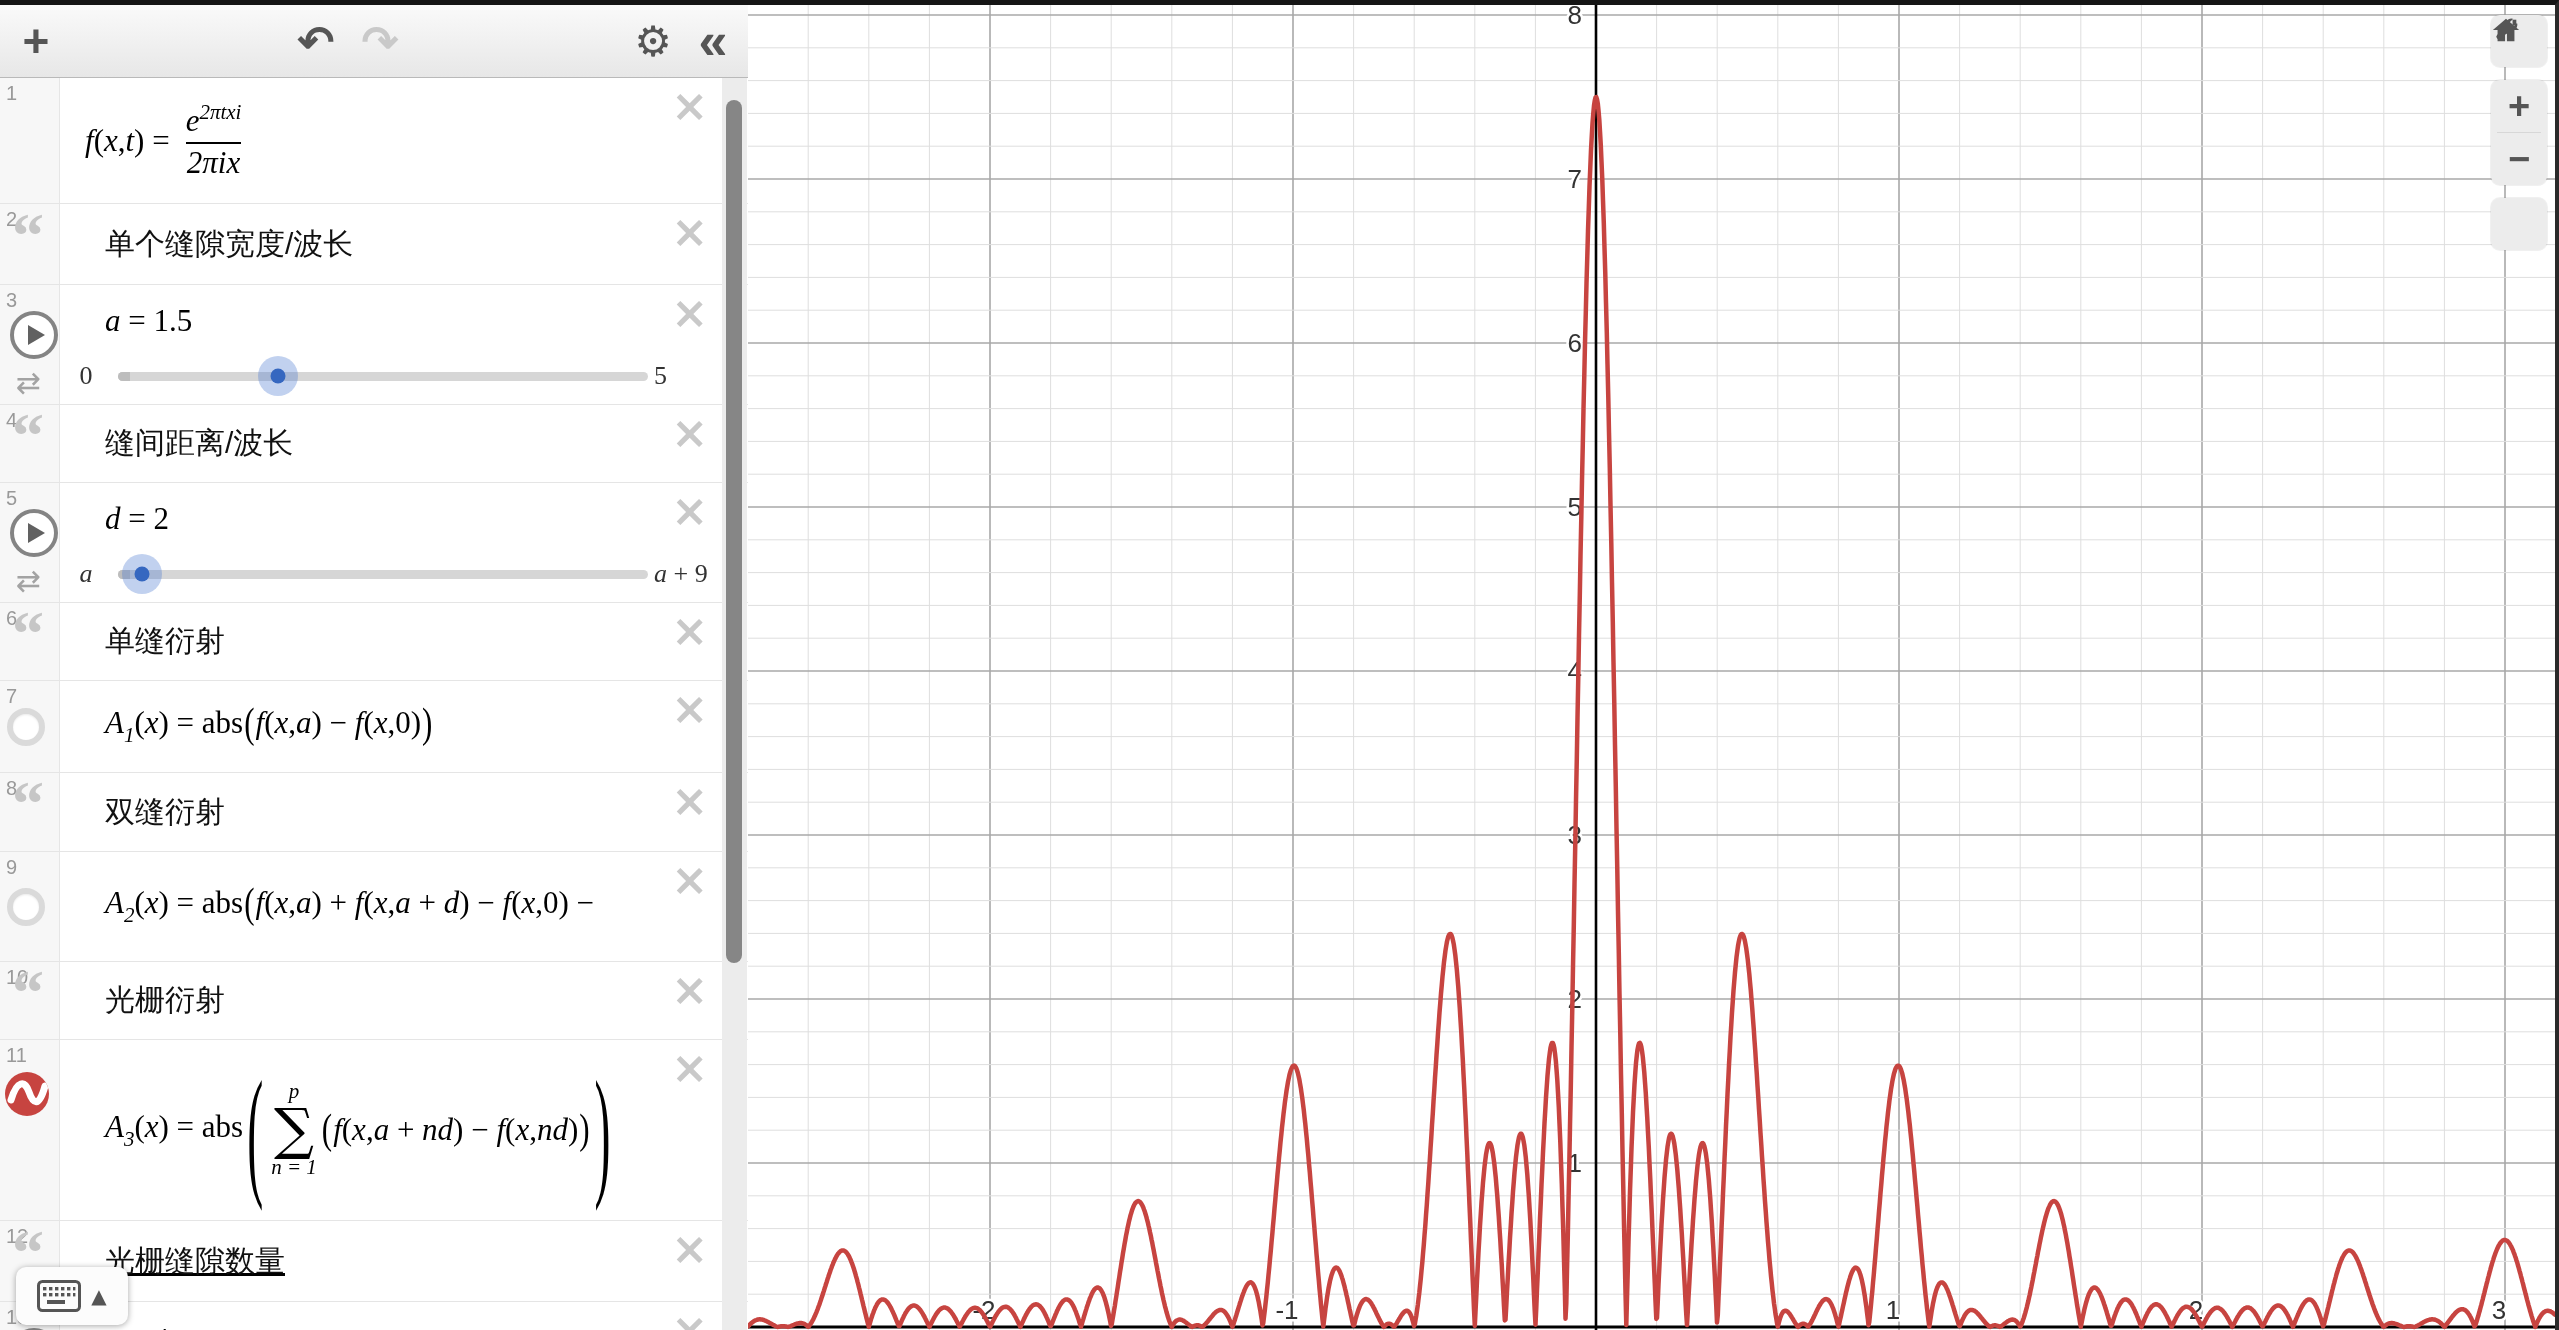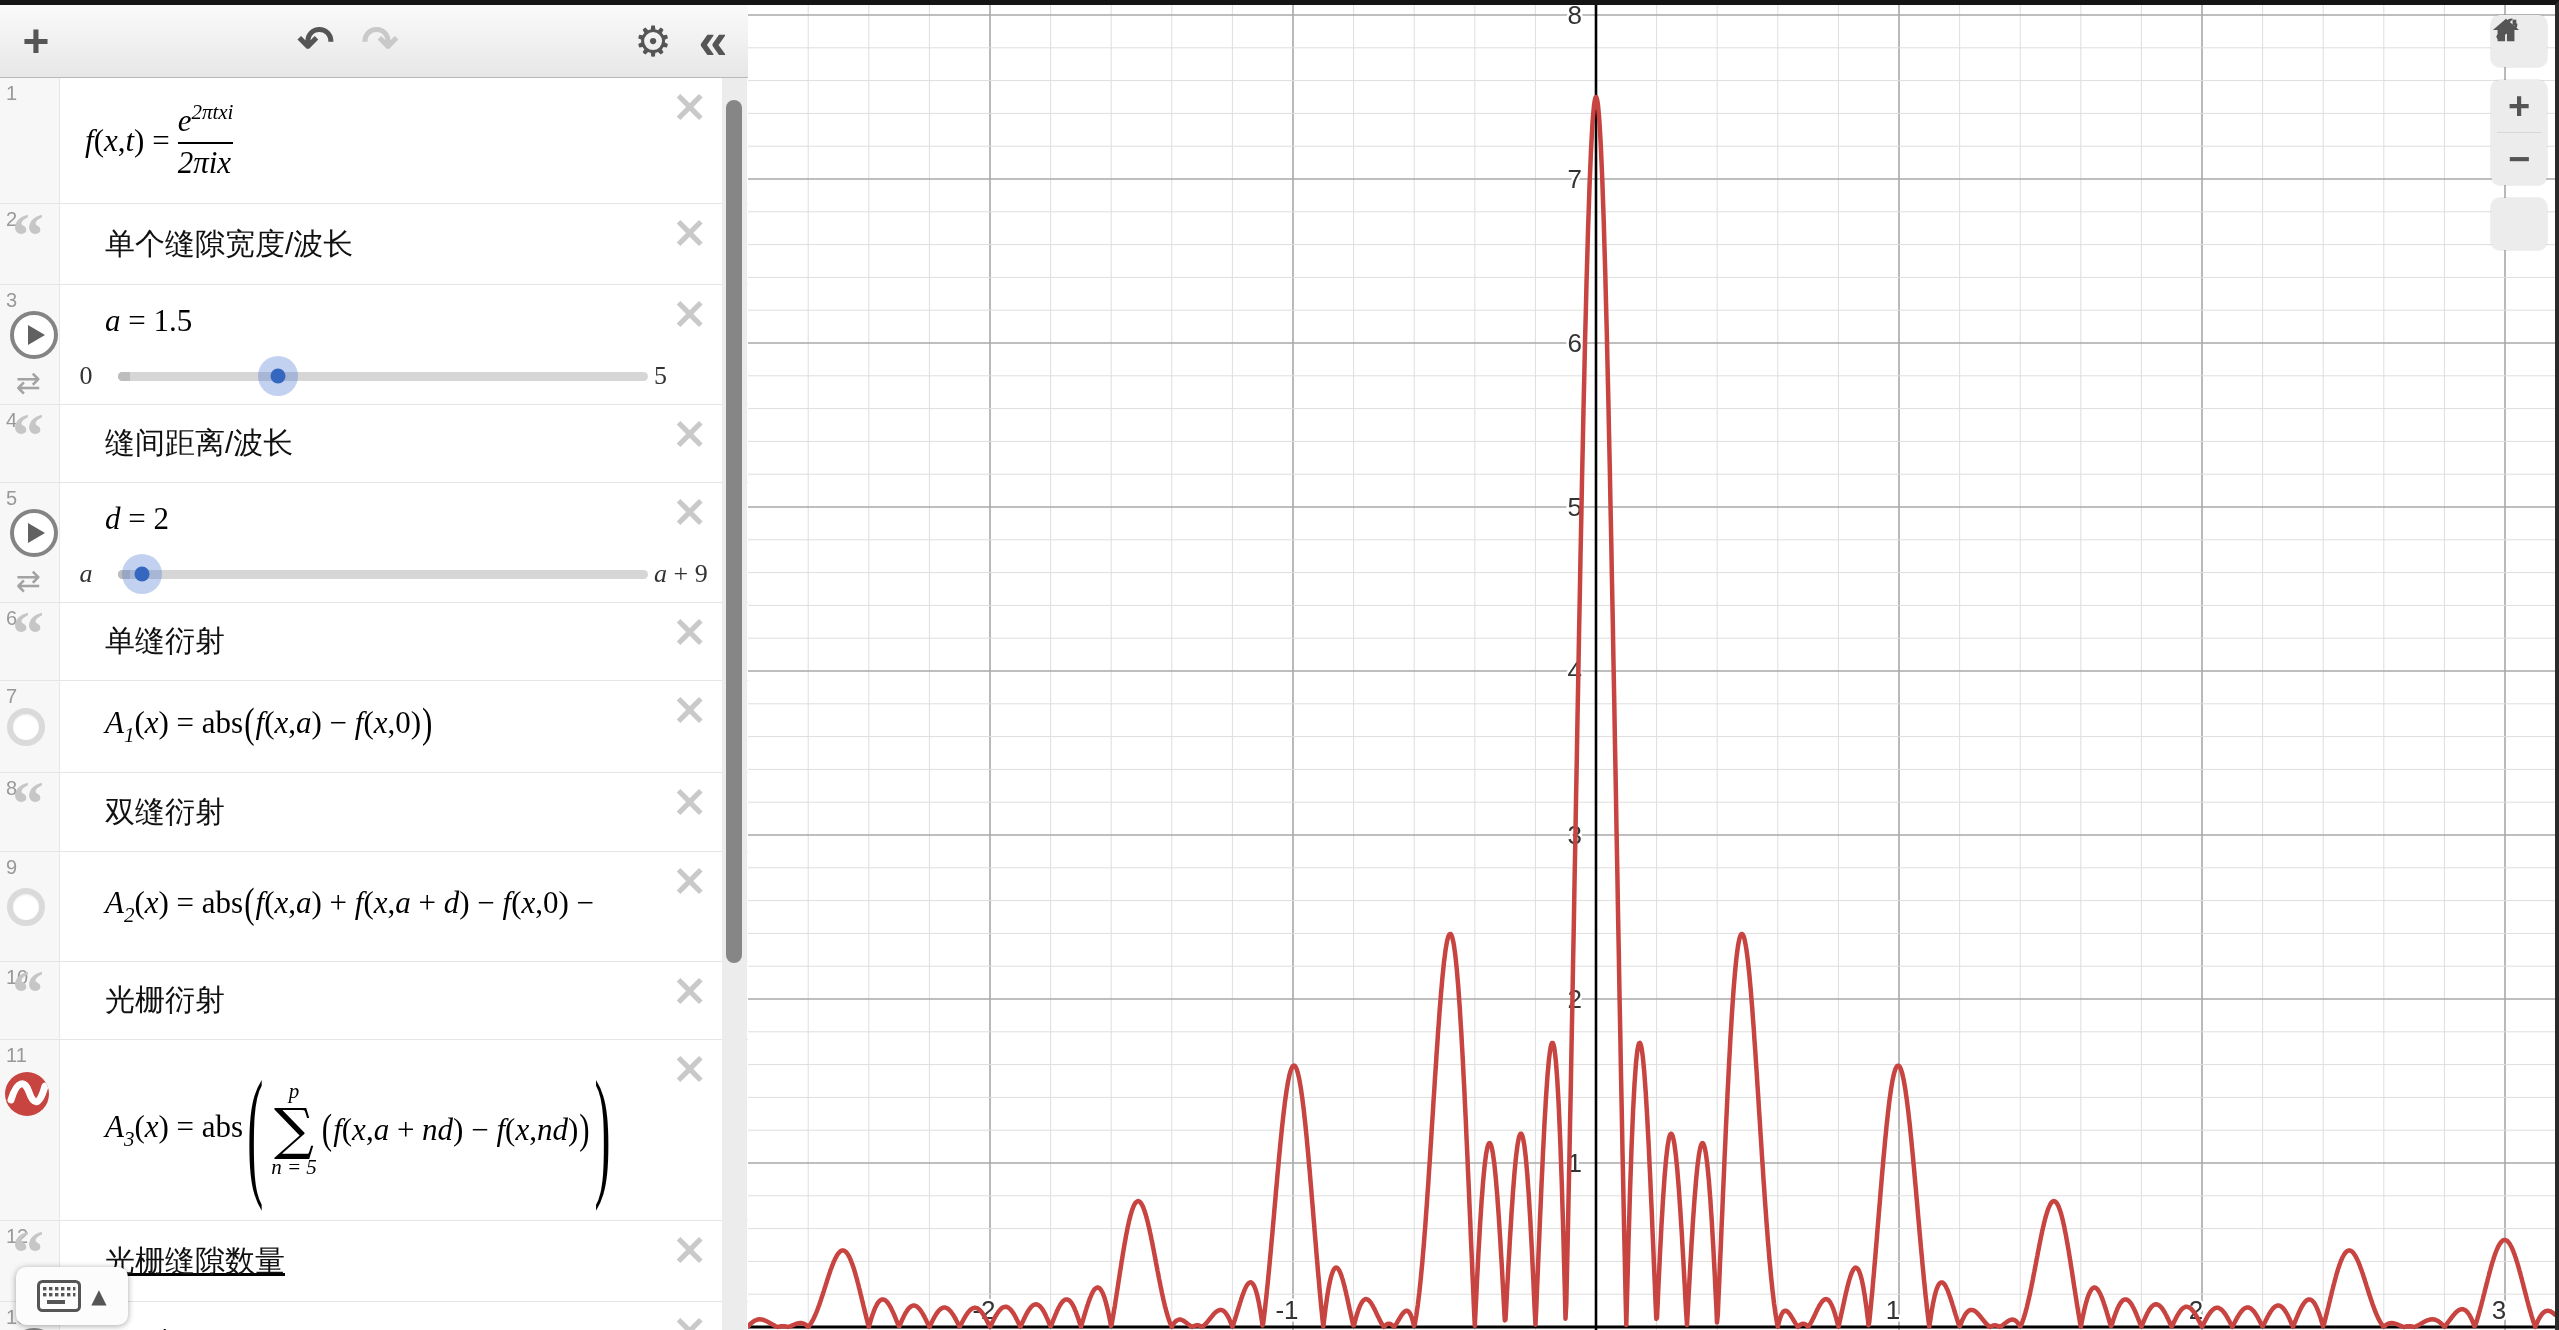--- a/index.html
+++ b/index.html
@@ -45,21 +45,21 @@
         display:flex;align-items:center;justify-content:center;}
   .playtri{width:0;height:0;border-left:17px solid #616161;border-top:10px solid transparent;
         border-bottom:10px solid transparent;margin-left:4px;}
   .loopico{position:absolute;left:16px;font-size:30px;color:#a3a3a3;font-family:"DejaVu Sans",sans-serif;cursor:pointer;}
   
   .math{white-space:nowrap;color:#000;}
   .mi{font:italic 31px "Liberation Serif",serif;}
   .mu{font:normal 31px "Liberation Serif",serif;}
   .msub{font:italic 21px "Liberation Serif",serif;vertical-align:-9px;}
   .gp{font:normal 31px "Liberation Serif",serif;display:inline-block;transform:scaleY(1.35);margin:0 1px;}
-  .frac{display:inline-flex;flex-direction:column;align-items:flex-start;vertical-align:-26px;margin-left:8px;}
+  .frac{display:inline-flex;flex-direction:column;align-items:center;vertical-align:-26px;margin-left:16px;}
   .frac .bar{align-self:stretch;border-top:2.5px solid #000;margin:3px 0 1px;}
   .fsup{font:italic 21px "Liberation Serif",serif;vertical-align:12px;}
   .bigp{font:normal 48px "Liberation Serif",serif;display:inline-block;transform:scaleY(3.0) scaleX(1.0);margin:0 4px;}
   .sum{display:inline-flex;flex-direction:column;align-items:center;margin:0 4px;vertical-align:middle;}
   .sum .stop{font:italic 21px "Liberation Serif",serif;line-height:1;}
   .sum .ssym{font:normal 56px "DejaVu Serif",serif;line-height:0.95;}
   .sum .sbot{font:italic 21px "Liberation Serif",serif;line-height:1.1;}
   
   .sliderline{position:absolute;left:60px;right:0;display:flex;align-items:center;}
   .slbl{font:normal 26px "Liberation Serif",serif;color:#333;flex:none;}
@@ -365,21 +365,21 @@
               <path d="M6 28 C 12 8, 20 8, 24 20 S 34 36, 40 14" fill="none" stroke="#fff" stroke-width="7" stroke-linecap="round"></path>
             </svg>
           </div>
         </div>
         <div class="cell" style="padding-left:45px;">
           <span class="math"><span class="mi">A</span><span class="msub">3</span><span class="mu">(</span><span class="mi">x</span><span class="mu">) = abs</span></span>
           <span class="bigp">(</span>
           <span class="sum">
             <span class="stop">p</span>
             <span class="ssym">∑</span>
-            <span class="sbot">n = 5</span>
+            <span class="sbot">n = 1</span>
           </span>
           <span class="math"><span class="gp">(</span><span class="mi">f</span><span class="mu">(</span><span class="mi">x</span><span class="mu">,</span><span class="mi">a</span><span class="mu"> + </span><span class="mi">nd</span><span class="mu">) − </span><span class="mi">f</span><span class="mu">(</span><span class="mi">x</span><span class="mu">,</span><span class="mi">nd</span><span class="mu">)</span><span class="gp">)</span></span>
           <span class="bigp">)</span>
         </div>
         <span class="delx">×</span>
       </div>
 
       <div class="exprow" style="height:81px;text-decoration:underline;">
         <div class="gutter">
           <span class="rownum">12</span>

